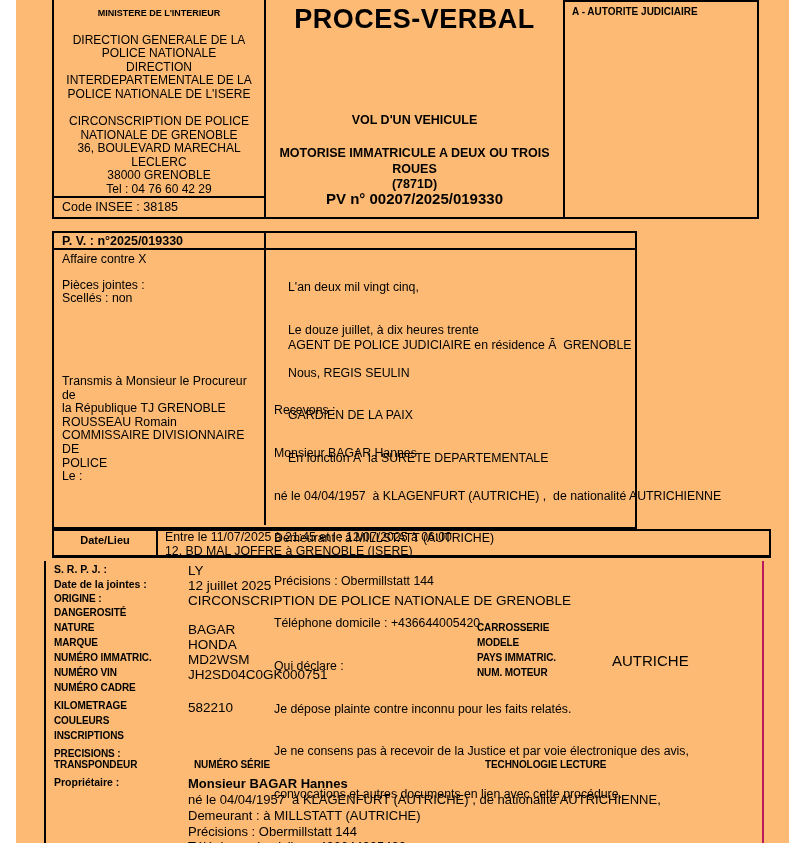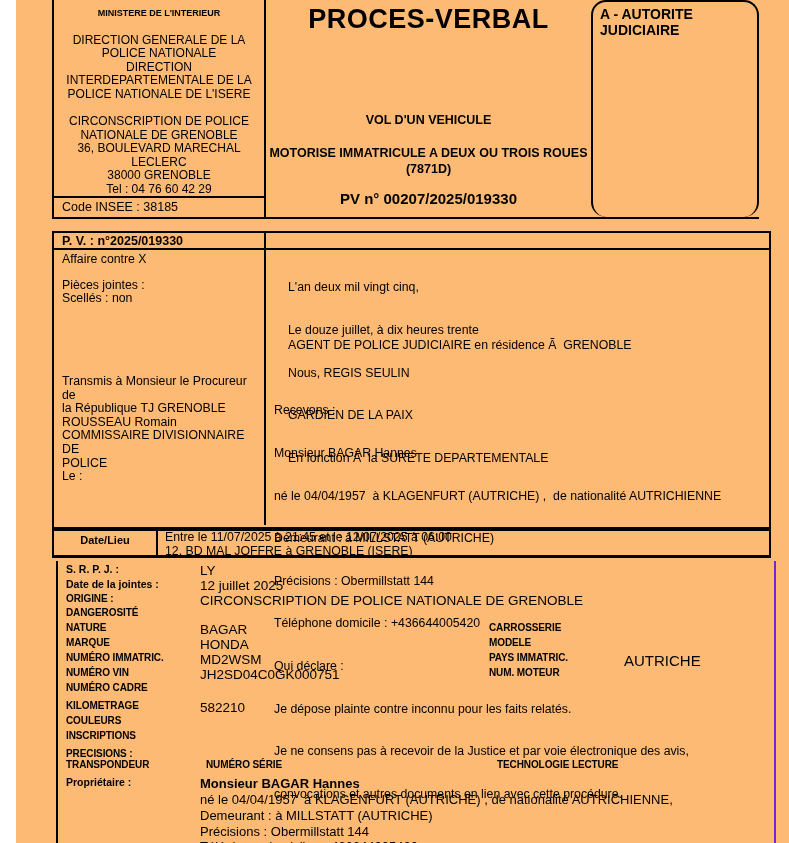--- a/index.html
+++ b/index.html
@@ -10,42 +10,42 @@
   .abs{position:absolute;}
   .pre{white-space:pre;}
   
   .hdr{position:absolute;left:36px;top:0;width:707px;height:219px;display:flex;border-bottom:2px solid #000;box-sizing:border-box;}
   .hdr-left{width:214px;box-sizing:border-box;border-left:2px solid #000;border-right:2px solid #000;
     display:flex;flex-direction:column;text-align:center;font-size:12px;line-height:13.5px;}
   .ministry{font-weight:bold;font-size:9px;margin-top:7px;}
   .hl-block1{margin-top:13px;}
   .rule{width:32px;height:2px;background:#000;margin:9px auto 5px auto;}
   .insee{margin-top:auto;border-top:2px solid #000;text-align:left;padding:3px 0 3px 8px;font-size:12.5px;}
-  .hdr-center{width:325px;position:relative;box-sizing:border-box;text-align:center;}
+  .hdr-center{width:297px;position:relative;box-sizing:border-box;text-align:center;}
   .pv-title{font-weight:bold;font-size:27px;letter-spacing:.5px;margin-top:4px;}
   .offense1{position:absolute;left:0;right:0;top:113px;font-weight:bold;font-size:12.5px;}
   .offense2{position:absolute;left:2px;right:2px;top:146px;font-weight:bold;font-size:12.5px;line-height:15.5px;}
   .pv-number{position:absolute;left:0;right:0;top:190px;font-weight:bold;font-size:15px;}
   .hdr-right{flex:1;box-sizing:border-box;border-left:2px solid #000;border-right:2px solid #000;border-top:2px solid #000;
-    font-weight:bold;font-size:14px;padding:4px 4px 0 7px;border-radius:15px;}
-  
-  .pvsec{position:absolute;left:36px;top:231px;width:719px;height:298px;border:2px solid #000;box-sizing:border-box;}
+    font-weight:bold;font-size:10px;padding:4px 4px 0 7px;}
+  
+  .pvsec{position:absolute;left:36px;top:231px;width:585px;height:298px;border:2px solid #000;box-sizing:border-box;}
   .pv-hrow{height:17px;border-bottom:2px solid #000;box-sizing:border-box;display:flex;}
   .pv-hleft{width:212px;box-sizing:border-box;border-right:2px solid #000;font-weight:bold;font-size:12.5px;padding:1px 0 0 8px;}
   .pv-body{position:relative;height:275px;display:flex;font-size:12.3px;line-height:14.2px;}
   .pv-bleft{width:212px;box-sizing:border-box;border-right:2px solid #000;position:relative;}
   .pv-bright{flex:1;position:relative;}
   
   .dl{position:absolute;left:36px;top:529px;width:719px;height:29px;box-sizing:border-box;
     border:2px solid #000;border-bottom:3px solid #000;display:flex;}
   .dl-label{width:104px;box-sizing:border-box;border-right:2px solid #000;text-align:center;font-weight:bold;font-size:11px;padding-top:3px;}
   .dl-content{flex:1;padding:0 0 0 7px;font-size:12.3px;line-height:13.5px;padding-top:0px;}
   
-  .veh{position:absolute;left:40px;top:561px;width:720px;height:282px;box-sizing:border-box;
-    border-left:2px solid #000;border-right:2px solid #6d28d9;overflow:hidden;}
+  .veh{position:absolute;left:28px;top:561px;width:720px;height:282px;box-sizing:border-box;
+    border-left:2px solid #000;border-right:2px solid #be185d;overflow:hidden;}
   .vrow{position:absolute;left:0;right:0;height:15px;}
   .vlab{position:absolute;left:8px;font-weight:bold;font-size:10px;letter-spacing:-.1px;white-space:nowrap;}
   .vlab2{position:absolute;left:431px;font-weight:bold;font-size:10px;letter-spacing:-.1px;white-space:nowrap;}
   .vlabm{position:absolute;left:148px;font-weight:bold;font-size:10px;letter-spacing:-.1px;white-space:nowrap;}
   .vlabt{position:absolute;left:439px;font-weight:bold;font-size:10px;letter-spacing:-.1px;white-space:nowrap;}
   .vval{position:absolute;left:142px;font-size:13.5px;white-space:pre;}
   .vval2{position:absolute;left:566px;font-size:15px;white-space:pre;}
   .vlab-mc{position:absolute;left:8px;font-weight:bold;font-size:10.5px;white-space:nowrap;}
   .owner-name{position:absolute;left:142px;font-weight:bold;font-size:13px;white-space:pre;}
   .owner-line{position:absolute;left:142px;font-size:13px;white-space:pre;}

